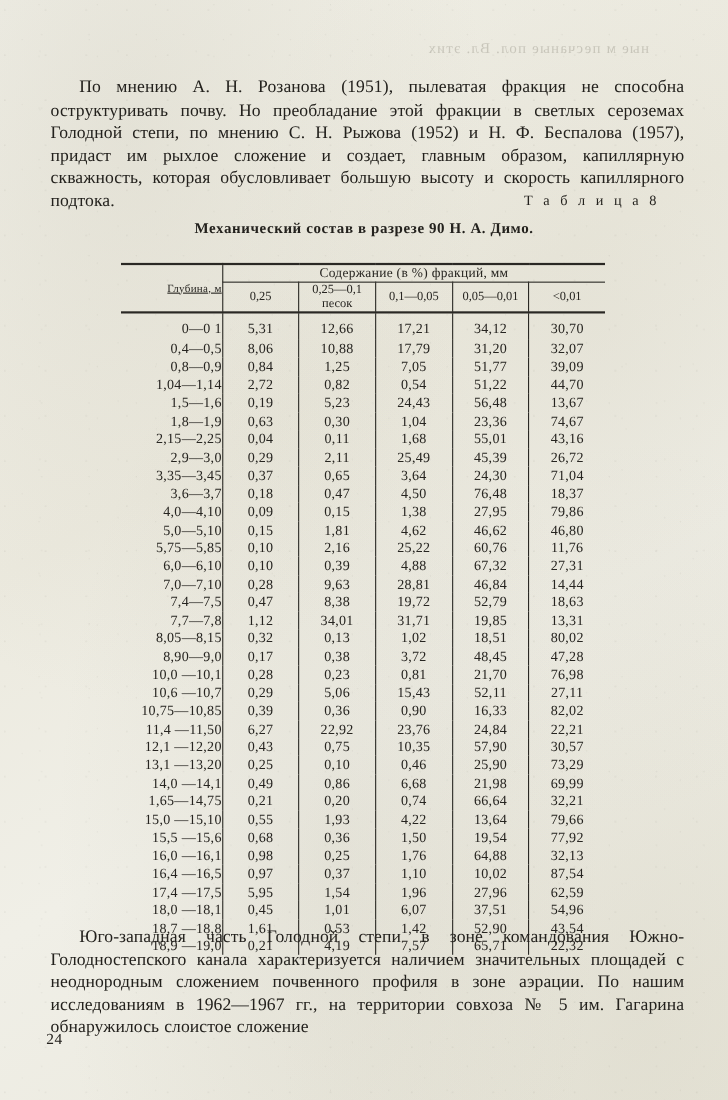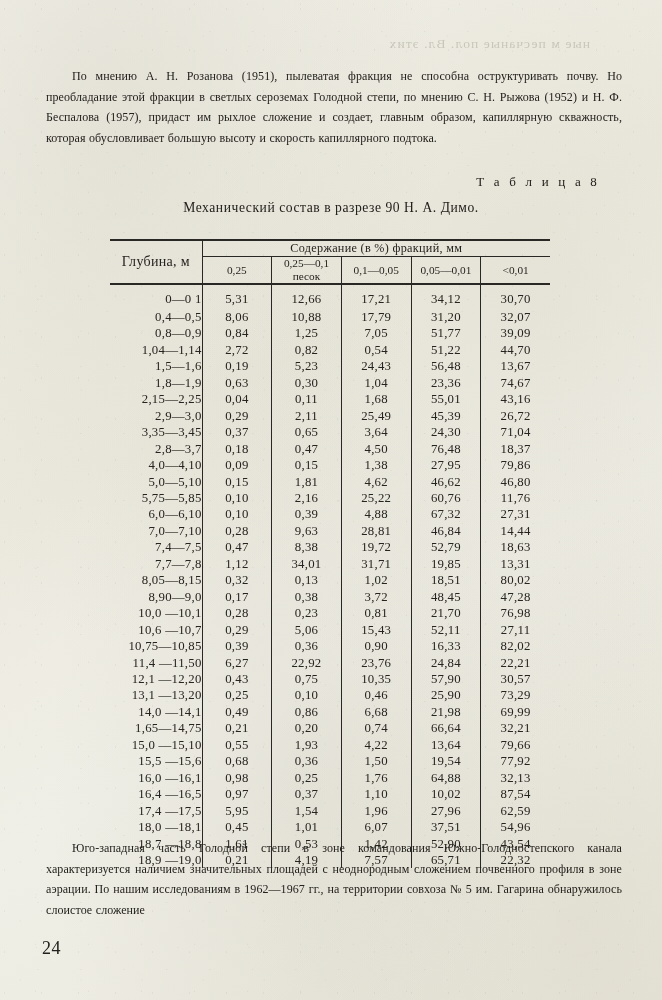--- a/index.html
+++ b/index.html
@@ -37,21 +37,21 @@
     filter: blur(0.7px);
     transform: scaleX(-1);
     white-space: nowrap;
     user-select: none;
   }
   
   .para {
     position: absolute;
     left: 46px;
     width: 576px;
-    font-size: 12px;
+    font-size: 16px;
     line-height: 20.6px;
     text-align: justify;
     text-indent: 26px;
     letter-spacing: 0.08px;
     word-spacing: 0.4px;
   }
   #para-top  { top: 54px; }
   #para-bot  { top: 826px; }
 
   
@@ -63,21 +63,21 @@
     letter-spacing: 3.2px;
   }
   
   .tbl-title {
     position: absolute;
     left: 0;
     right: 0;
     top: 199px;
     text-align: center;
     font-size: 13.6px;
-    font-weight: normal;
+    font-weight: bold;
     line-height: 18.5px;
     letter-spacing: 0.55px;
   }
   .tbl-title .ln2 { display: block; }
 
   
   #data-table {
     position: absolute;
     left: 110px;
     top: 239px;
@@ -89,25 +89,26 @@
   #data-table .rule-head  { border-bottom: 2.1px solid #2a2824; }
 
   #data-table th, #data-table td {
     padding: 0;
     font-weight: normal;
     color: #262420;
   }
   
   .h-depth {
     width: 92px;
-    text-align: center;
+    text-align: right;
     vertical-align: middle;
-    font-size: 14px;
+    font-size: 10px;
     letter-spacing: 0.3px;
     padding: 4px 0 6px 0;
+    text-decoration: underline;
   }
   .h-span {
     text-align: center;
     font-size: 12.2px;
     letter-spacing: 0.3px;
     border-left: 1.1px solid #2a2824;
     border-bottom: 1.1px solid #2a2824;
     padding: 3px 0 3px 0;
     margin-top: 24px;
   }
@@ -142,21 +143,21 @@
     width: 69.6px;
   }
   
   #data-table tbody tr:first-child td { padding-top: 4px; height: 20px; }
 
   
   .folio {
     position: absolute;
     left: 42px;
     top: 938px;
-    font-size: 18px;
+    font-size: 14px;
     letter-spacing: 0.5px;
   }
   
   .speckle {
     position: absolute;
     inset: 0;
     pointer-events: none;
     opacity: 0.30;
     background-image:
       radial-gradient(circle at 12% 22%, rgba(90,86,76,0.30) 0.4px, transparent 0.9px),
@@ -264,21 +265,21 @@
         </tr>
         <tr>
           <td class="c-depth">3,35—3,45</td>
           <td class="c-val">0,37</td>
           <td class="c-val">0,65</td>
           <td class="c-val">3,64</td>
           <td class="c-val">24,30</td>
           <td class="c-val">71,04</td>
         </tr>
         <tr>
-          <td class="c-depth">2,8—3,7</td>
+          <td class="c-depth">3,6—3,7</td>
           <td class="c-val">0,18</td>
           <td class="c-val">0,47</td>
           <td class="c-val">4,50</td>
           <td class="c-val">76,48</td>
           <td class="c-val">18,37</td>
         </tr>
         <tr>
           <td class="c-depth">4,0—4,10</td>
           <td class="c-val">0,09</td>
           <td class="c-val">0,15</td>

